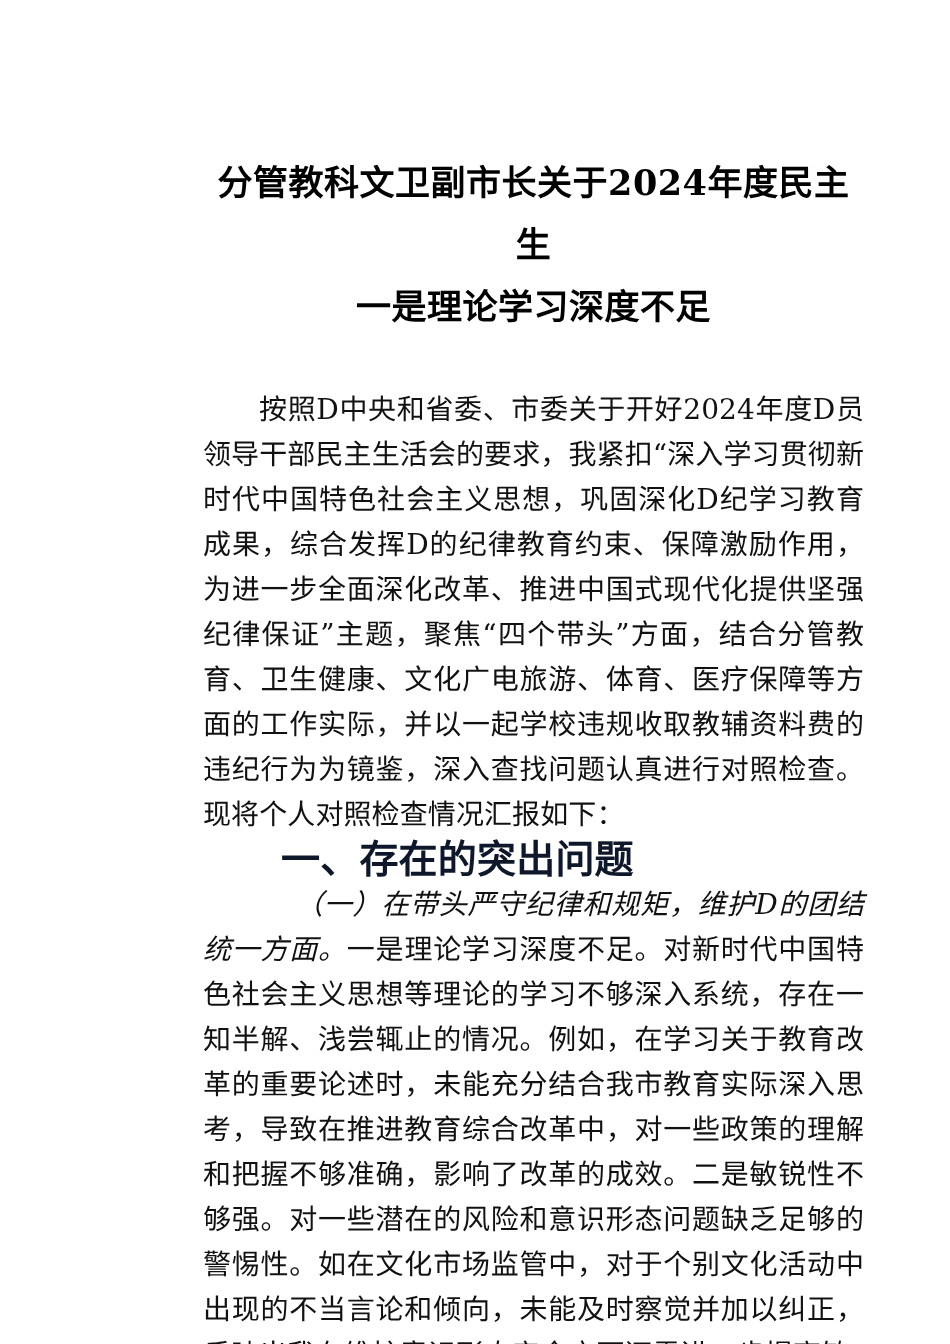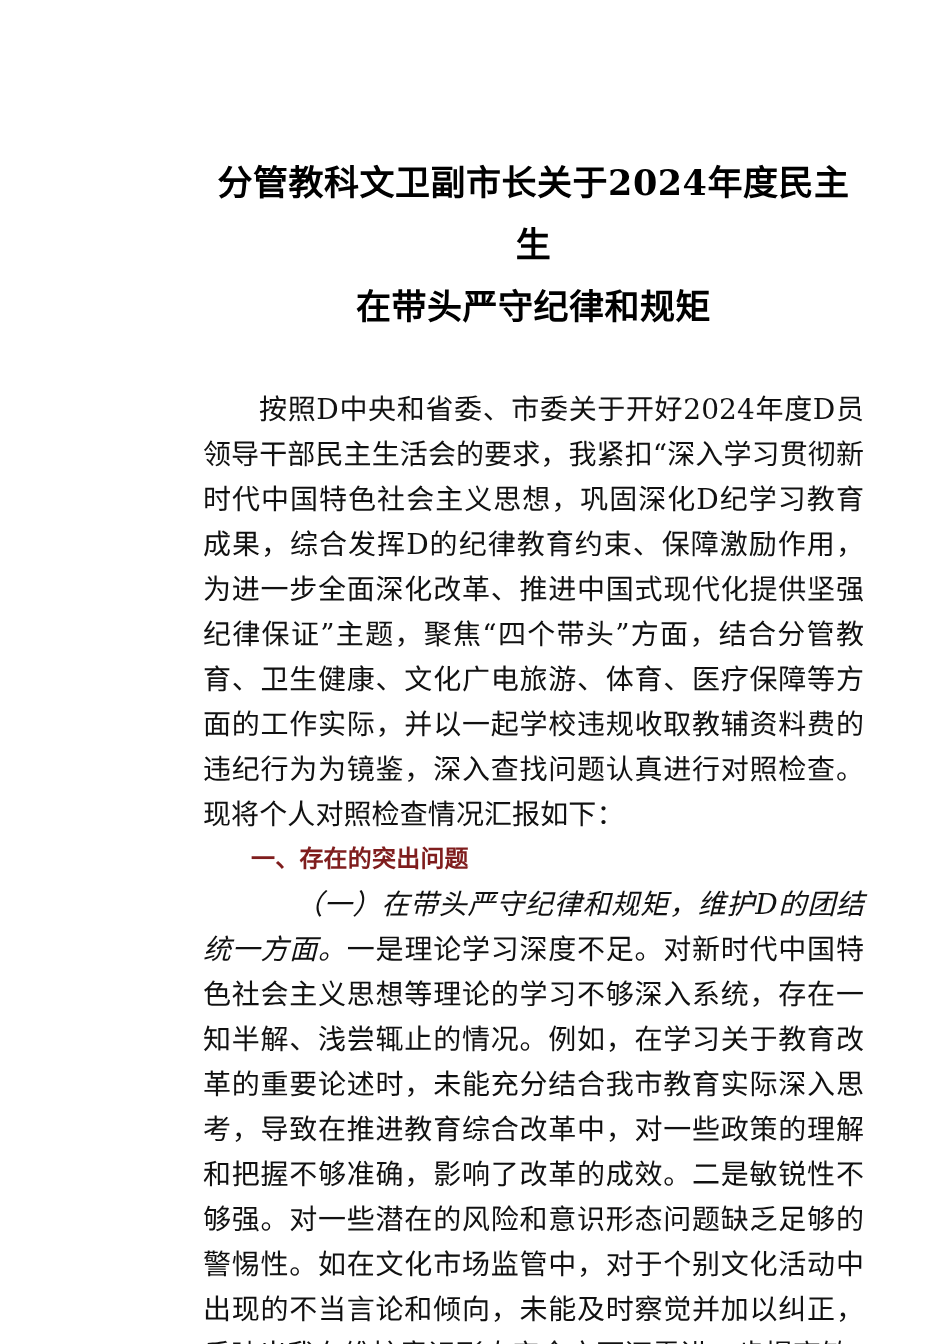--- a/index.html
+++ b/index.html
@@ -54,44 +54,44 @@
     color: #111;
   }
   .para.first-body {
     margin-top: 49px;
   }
   
   .heading-1 {
     margin: 0;
     font-family: "DejaVu Sans", "Liberation Sans", sans-serif;
     font-weight: 700;
-    font-size: 24px;
+    font-size: 39px;
     line-height: 45px;
     text-indent: 2em;
     letter-spacing: 0.2px;
-    color: #7f1d1d;
+    color: #0f172a;
   }
   
   .kai {
     font-family: "DejaVu Serif", "Liberation Serif", serif;
     font-style: italic;
     font-weight: 400;
     margin-left: 36px;
   }
   .para.tight { text-indent: 2em; }
 </style>
 </head>
 <body>
 
 <div class="page">
   <div class="content">
 
     <h1 class="doc-title">
       <span>分管教科文卫副市长关于2024年度民主生</span><br>
-      <span>在带头严守纪律和规矩</span>
+      <span>一是理论学习深度不足</span>
     </h1>
 
     <p class="para first-body">按照D中央和省委、市委关于开好2024年度D员领导干部民主生活会的要求，我紧扣“深入学习贯彻新时代中国特色社会主义思想，巩固深化D纪学习教育成果，综合发挥D的纪律教育约束、保障激励作用，为进一步全面深化改革、推进中国式现代化提供坚强纪律保证”主题，聚焦“四个带头”方面，结合分管教育、卫生健康、文化广电旅游、体育、医疗保障等方面的工作实际，并以一起学校违规收取教辅资料费的违纪行为为镜鉴，深入查找问题认真进行对照检查。现将个人对照检查情况汇报如下：</p>
 
     <p class="heading-1">一、存在的突出问题</p>
 
     <p class="para tight"><span class="kai">（一）在带头严守纪律和规矩，维护D的团结统一方面。</span><span>一是理论学习深度不足。对新时代中国特色社会主义思想等理论的学习不够深入系统，存在一知半解、浅尝辄止的情况。例如，在学习关于教育改革的重要论述时，未能充分结合我市教育实际深入思考，导致在推进教育综合改革中，对一些政策的理解和把握不够准确，影响了改革的成效。二是敏锐性不够强。对一些潜在的风险和意识形态问题缺乏足够的警惕性。如在文化市场监管中，对于个别文化活动中出现的不当言论和倾向，未能及时察觉并加以纠正，反映出我在维护意识形态安全方面还需进一步提高敏</span></p>
 
   </div>
 </div>

